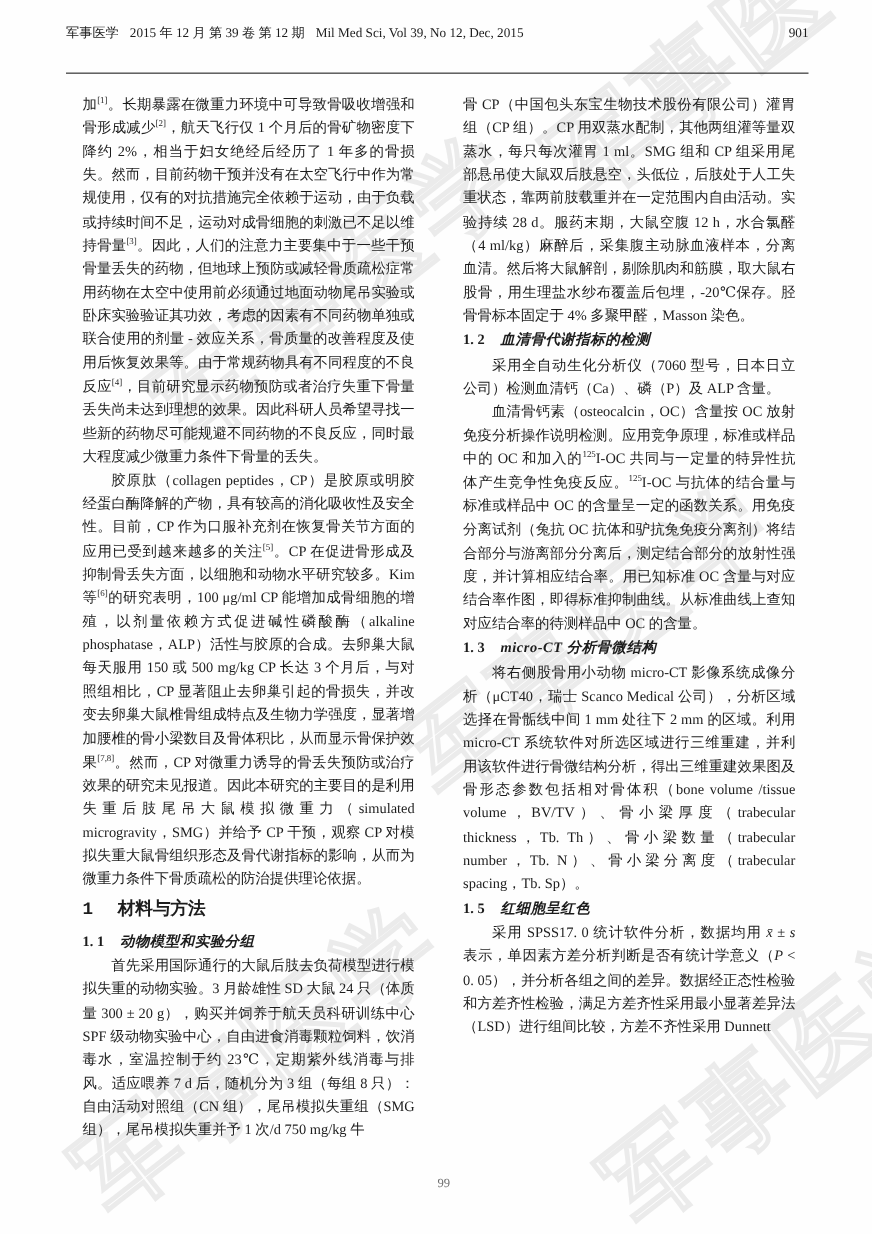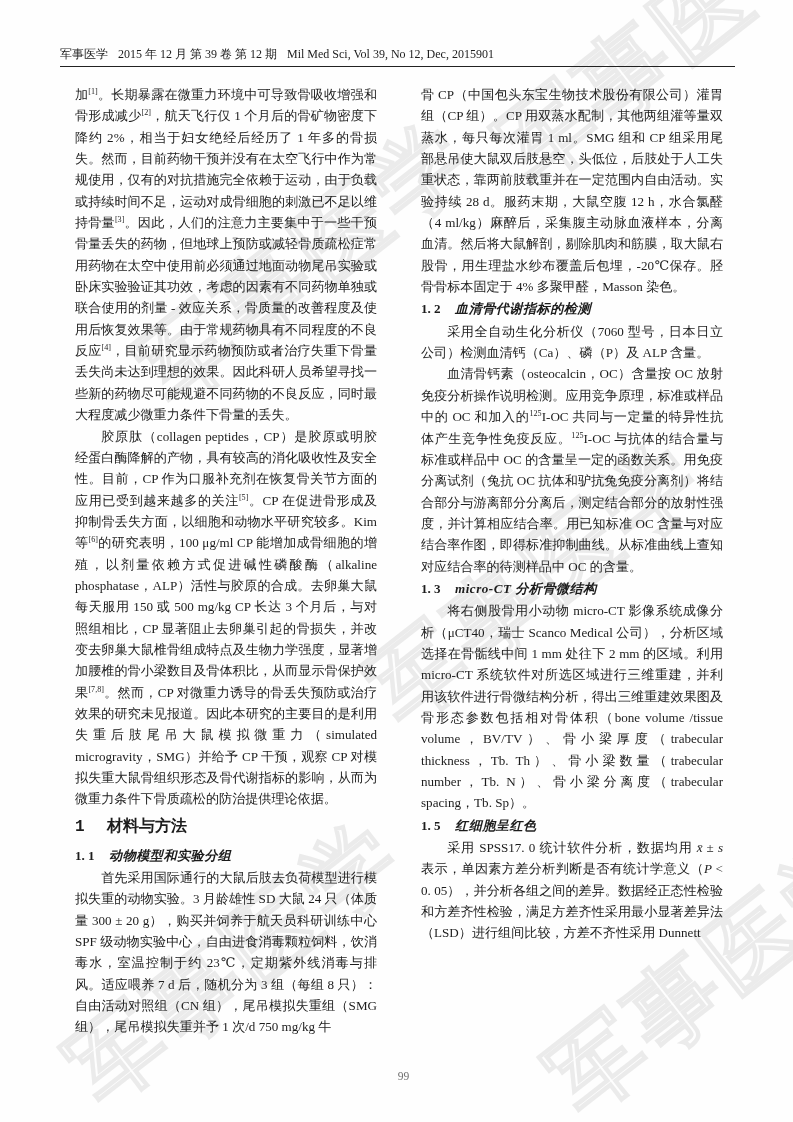--- a/index.html
+++ b/index.html
@@ -20,23 +20,23 @@
     white-space:nowrap;
     color:transparent;
     -webkit-text-stroke:1.5px #ebebeb;
     transform:rotate(-38deg);
     letter-spacing:6px;
     user-select:none;
   }
   
   .content{position:relative;z-index:1;}
   .header{
-    position:absolute;left:60px;right:58px;top:46px;
+    position:absolute;left:60px;right:58px;top:22px;
     font-size:12px;
-    display:flex;justify-content:flex-start;align-items:baseline;
+    display:flex;justify-content:space-between;align-items:baseline;
   }
   .header .jcn{font-weight:normal;}
   .header .sep{display:inline-block;width:10px;}
   .rule{
     position:absolute;left:60px;right:58px;top:66px;
     border-top:1.6px solid #222;
   }
   
   .columns{
     position:absolute;top:84px;left:75px;

